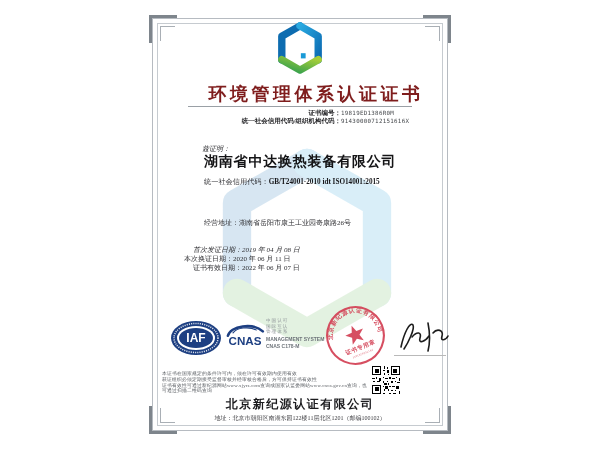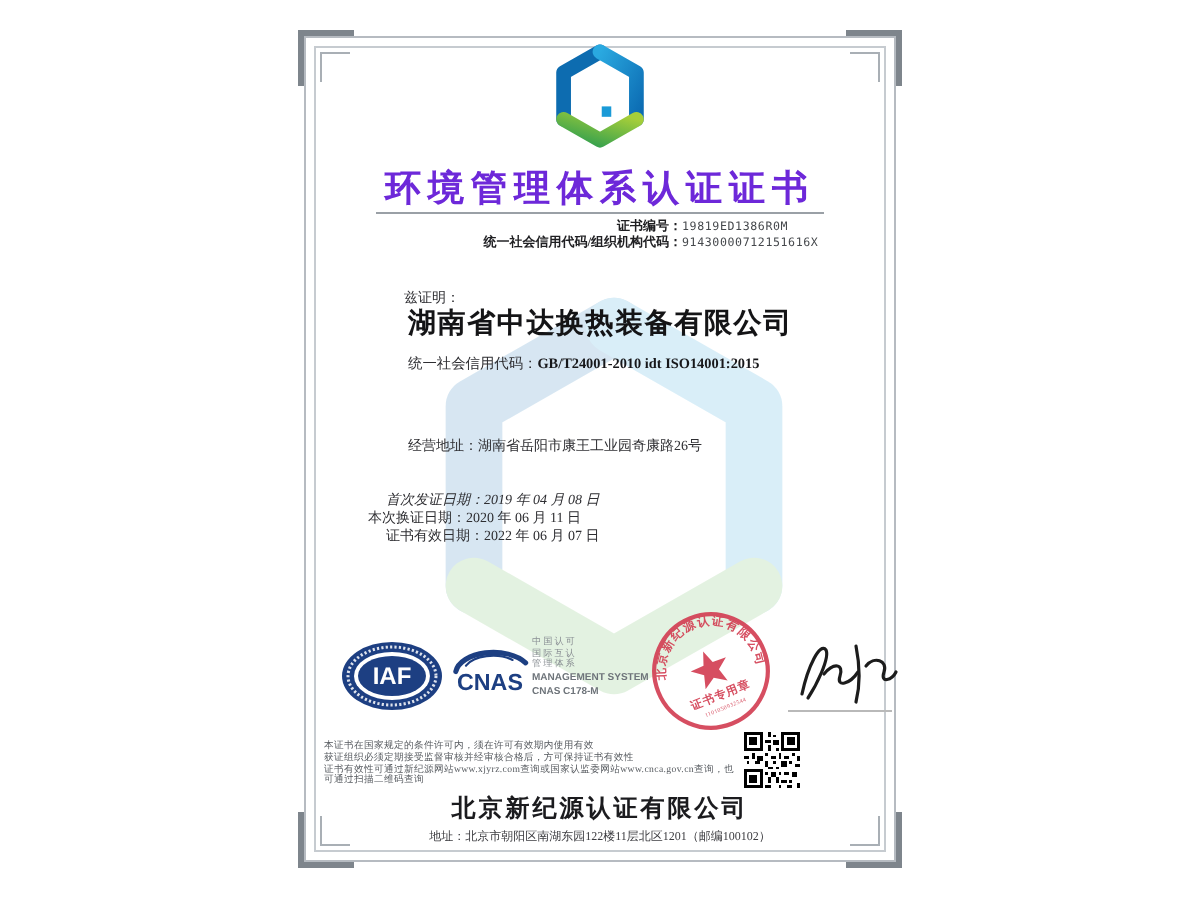--- a/index.html
+++ b/index.html
@@ -21,36 +21,36 @@
   .bk.br{bottom:1px;right:1px;transform:rotate(180deg);}
   .bk.bl{bottom:1px;left:1px;transform:rotate(270deg);}
   .bk2{position:absolute;width:14px;height:14px;border-top:1.5px solid #a9afb5;border-left:1.5px solid #a9afb5;}
   .bk2.tl{top:12px;left:12px;}
   .bk2.tr{top:12px;right:12px;transform:rotate(90deg);}
   .bk2.br{bottom:12px;right:12px;transform:rotate(180deg);}
   .bk2.bl{bottom:12px;left:12px;transform:rotate(270deg);}
 
   
   .logo{position:absolute;left:126px;top:8px;width:52px;height:52px;}
-  .page-title{position:absolute;left:0;top:68px;width:100%;text-align:center;
+  .page-title{position:absolute;left:16px;top:68px;width:100%;text-align:center;
     font-family:"Liberation Sans","DejaVu Sans",sans-serif;
-    font-size:18px;font-weight:700;letter-spacing:3.5px;color:#6d28d9;}
+    font-size:18px;font-weight:700;letter-spacing:3.5px;color:#7f1d1d;}
   .title-divider{position:absolute;left:40px;top:92px;width:224px;height:1px;background:#9aa0a6;}
 
   .id-block{position:absolute;right:15px;top:95px;text-align:right;}
   .idrow{display:flex;justify-content:flex-end;align-items:baseline;height:8px;}
   .idrow .lbl{font-size:6.5px;font-weight:700;color:#1f1f22;}
   .idrow .val{width:96px;text-align:left;font-family:"DejaVu Sans Mono","Liberation Mono",monospace;
     font-size:5.8px;color:#45484c;letter-spacing:.3px;}
 
   
   .watermark{position:absolute;left:59px;top:134px;width:200px;height:200px;opacity:.16;}
 
   
-  .intro{position:absolute;left:54px;top:130px;font-size:7px;color:#2e2e32;}
+  .intro{position:absolute;left:54px;top:130px;font-size:7px;color:#2e2e32;font-style:italic;}
   .company{position:absolute;left:56px;top:139px;font-size:14px;font-weight:700;color:#141416;letter-spacing:.8px;}
   .bodyline{position:absolute;font-size:7px;color:#2e2e32;}
   .bodyline .b{font-weight:700;color:#17171a;}
   .l-standard{left:56px;top:163px;font-size:7.2px;}
   .l-scope{left:56px;top:178px;font-size:7.2px;}
   .l-reg{left:56px;top:195px;}
   .l-op{left:56px;top:204px;}
   .l-d1{left:45px;top:231px;font-style:italic;}
   .l-d2{left:36px;top:240px;}
   .l-d3{left:45px;top:249px;}

